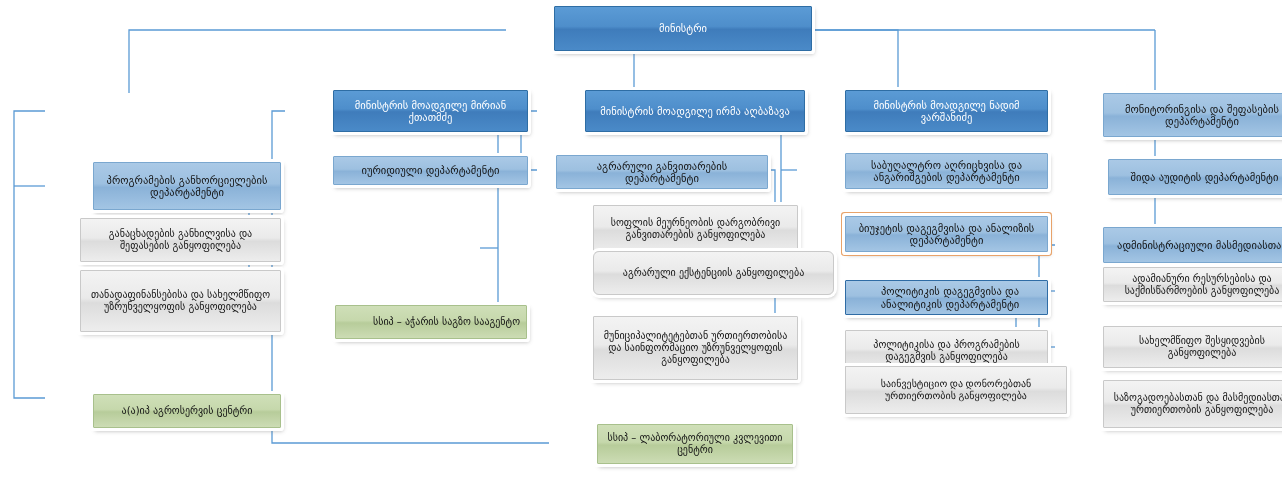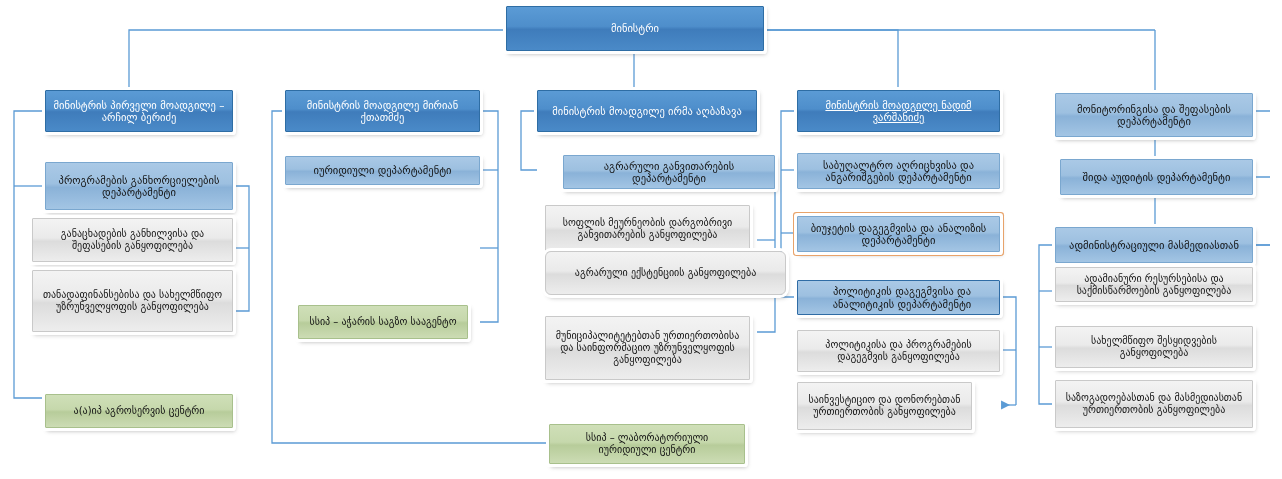--- a/index.html
+++ b/index.html
@@ -28,20 +28,21 @@
     position: absolute;
     box-sizing: border-box;
     display: flex;
     align-items: center;
     justify-content: center;
     text-align: center;
     padding: 3px 6px;
     line-height: 1.18;
     z-index: 5;
     border-radius: 1px;
+    margin-left: 48px;
   }
   .node .lbl {
     display: block;
     width: 100%;
   }
 
   
   .n-darkblue {
     background: linear-gradient(to bottom, #5b9bd5 0%, #4e8ecb 45%, #3f7cbb 52%, #4a8ac8 100%);
     border: 1px solid #2e6da4;
@@ -138,81 +139,78 @@
       <path d="M 1055 245 L 1039 245 L 1039 404 L 1055 404"></path>
       <path d="M 1039 291 L 1055 291"></path>
       <path d="M 1039 347 L 1055 347"></path>
     </g>
   </svg>
 
   <div class="node n-darkblue" style="left:506px; top:6px; width:258px; height:45px;">
     <span class="lbl">მინისტრი</span>
   </div>
 
-  <div class="node n-darkblue" style="left:45px; top:90px; width:188px; height:42px;">
-    <span class="lbl">მინისტრის პირველი მოადგილე  – არჩილ ბერიძე</span>
-  </div>
   <div class="node n-midblue" style="left:45px; top:162px; width:188px; height:48px;">
     <span class="lbl">პროგრამების განხორციელების დეპარტამენტი</span>
   </div>
   <div class="node n-grey" style="left:32px; top:218px; width:201px; height:44px;">
     <span class="lbl">განაცხადების განხილვისა და შეფასების განყოფილება</span>
   </div>
   <div class="node n-grey" style="left:32px; top:270px; width:201px; height:62px;">
     <span class="lbl">თანადაფინანსებისა და სახელმწიფო უზრუნველყოფის განყოფილება</span>
   </div>
   <div class="node n-green" style="left:45px; top:394px; width:188px; height:34px;">
     <span class="lbl">ა(ა)იპ აგროსერვის ცენტრი</span>
   </div>
 
   <div class="node n-darkblue" style="left:285px; top:90px; width:195px; height:42px;">
     <span class="lbl">მინისტრის მოადგილე მირიან ქთათმძე</span>
   </div>
   <div class="node n-midblue" style="left:285px; top:156px; width:195px; height:29px;">
     <span class="lbl">იურიდიული დეპარტამენტი</span>
   </div>
-  <div class="node n-green" style="left:298px; top:305px; width:170px; height:34px;">
+  <div class="node n-green" style="left:287px; top:305px; width:192px; height:34px;text-align:right;">
     <span class="lbl">სსიპ – აჭარის საგზო სააგენტო</span>
   </div>
 
   <div class="node n-darkblue" style="left:537px; top:90px; width:220px; height:42px;">
     <span class="lbl">მინისტრის მოადგილე ირმა აღბაზავა</span>
   </div>
-  <div class="node n-midblue" style="left:563px; top:155px; width:212px; height:34px;">
+  <div class="node n-midblue" style="left:508px; top:155px; width:212px; height:34px;">
     <span class="lbl">აგრარული განვითარების დეპარტამენტი</span>
   </div>
   <div class="node n-grey" style="left:545px; top:205px; width:205px; height:48px;">
     <span class="lbl">სოფლის მეურნეობის დარგობრივი განვითარების განყოფილება</span>
   </div>
   <div class="node n-grey" style="left:545px; top:251px; width:241px; height:44px;border-radius:6px;">
     <span class="lbl">აგრარული ექსტენციის განყოფილება</span>
   </div>
   <div class="node n-grey" style="left:545px; top:316px; width:205px; height:64px;">
     <span class="lbl">მუნიციპალიტეტებთან ურთიერთობისა და საინფორმაციო უზრუნველყოფის განყოფილება</span>
   </div>
   <div class="node n-green" style="left:549px; top:424px; width:196px; height:40px;">
-    <span class="lbl">სსიპ – ლაბორატორიული იურიდიული ცენტრი</span>
-  </div>
-
-  <div class="node n-darkblue" style="left:797px; top:90px; width:203px; height:42px;text-decoration:underline;">
+    <span class="lbl">სსიპ – ლაბორატორიული კვლევითი ცენტრი</span>
+  </div>
+
+  <div class="node n-darkblue" style="left:797px; top:90px; width:203px; height:42px;">
     <span class="lbl">მინისტრის მოადგილე ნადიმ ვარშანიძე</span>
   </div>
   <div class="node n-midblue" style="left:797px; top:153px; width:203px; height:36px;">
     <span class="lbl">საბუღალტრო აღრიცხვისა და ანგარიშგების დეპარტამენტი</span>
   </div>
   <div class="node n-midblue accent-orange" style="left:797px; top:216px; width:203px; height:36px;">
     <span class="lbl">ბიუჯეტის დაგეგმვისა და ანალიზის დეპარტამენტი</span>
   </div>
   <div class="node n-midblue accent-dark" style="left:797px; top:280px; width:203px; height:35px;">
     <span class="lbl">პოლიტიკის დაგეგმვისა და ანალიტიკის დეპარტამენტი</span>
   </div>
   <div class="node n-grey" style="left:797px; top:330px; width:203px; height:42px;">
     <span class="lbl">პოლიტიკისა და პროგრამების დაგეგმვის განყოფილება</span>
   </div>
-  <div class="node n-grey" style="left:797px; top:382px; width:175px; height:48px;">
+  <div class="node n-grey" style="left:797px; top:366px; width:222px; height:48px;font-family:Liberation Serif, serif;">
     <span class="lbl">საინვესტიციო და დონორებთან ურთიერთობის განყოფილება</span>
   </div>
 
   <div class="node n-midblue" style="left:1055px; top:93px; width:198px; height:44px;">
     <span class="lbl">მონიტორინგისა და შეფასების დეპარტამენტი</span>
   </div>
   <div class="node n-midblue" style="left:1060px; top:159px; width:193px; height:36px;">
     <span class="lbl">შიდა აუდიტის დეპარტამენტი</span>
   </div>
   <div class="node n-midblue" style="left:1055px; top:227px; width:198px; height:36px;">

